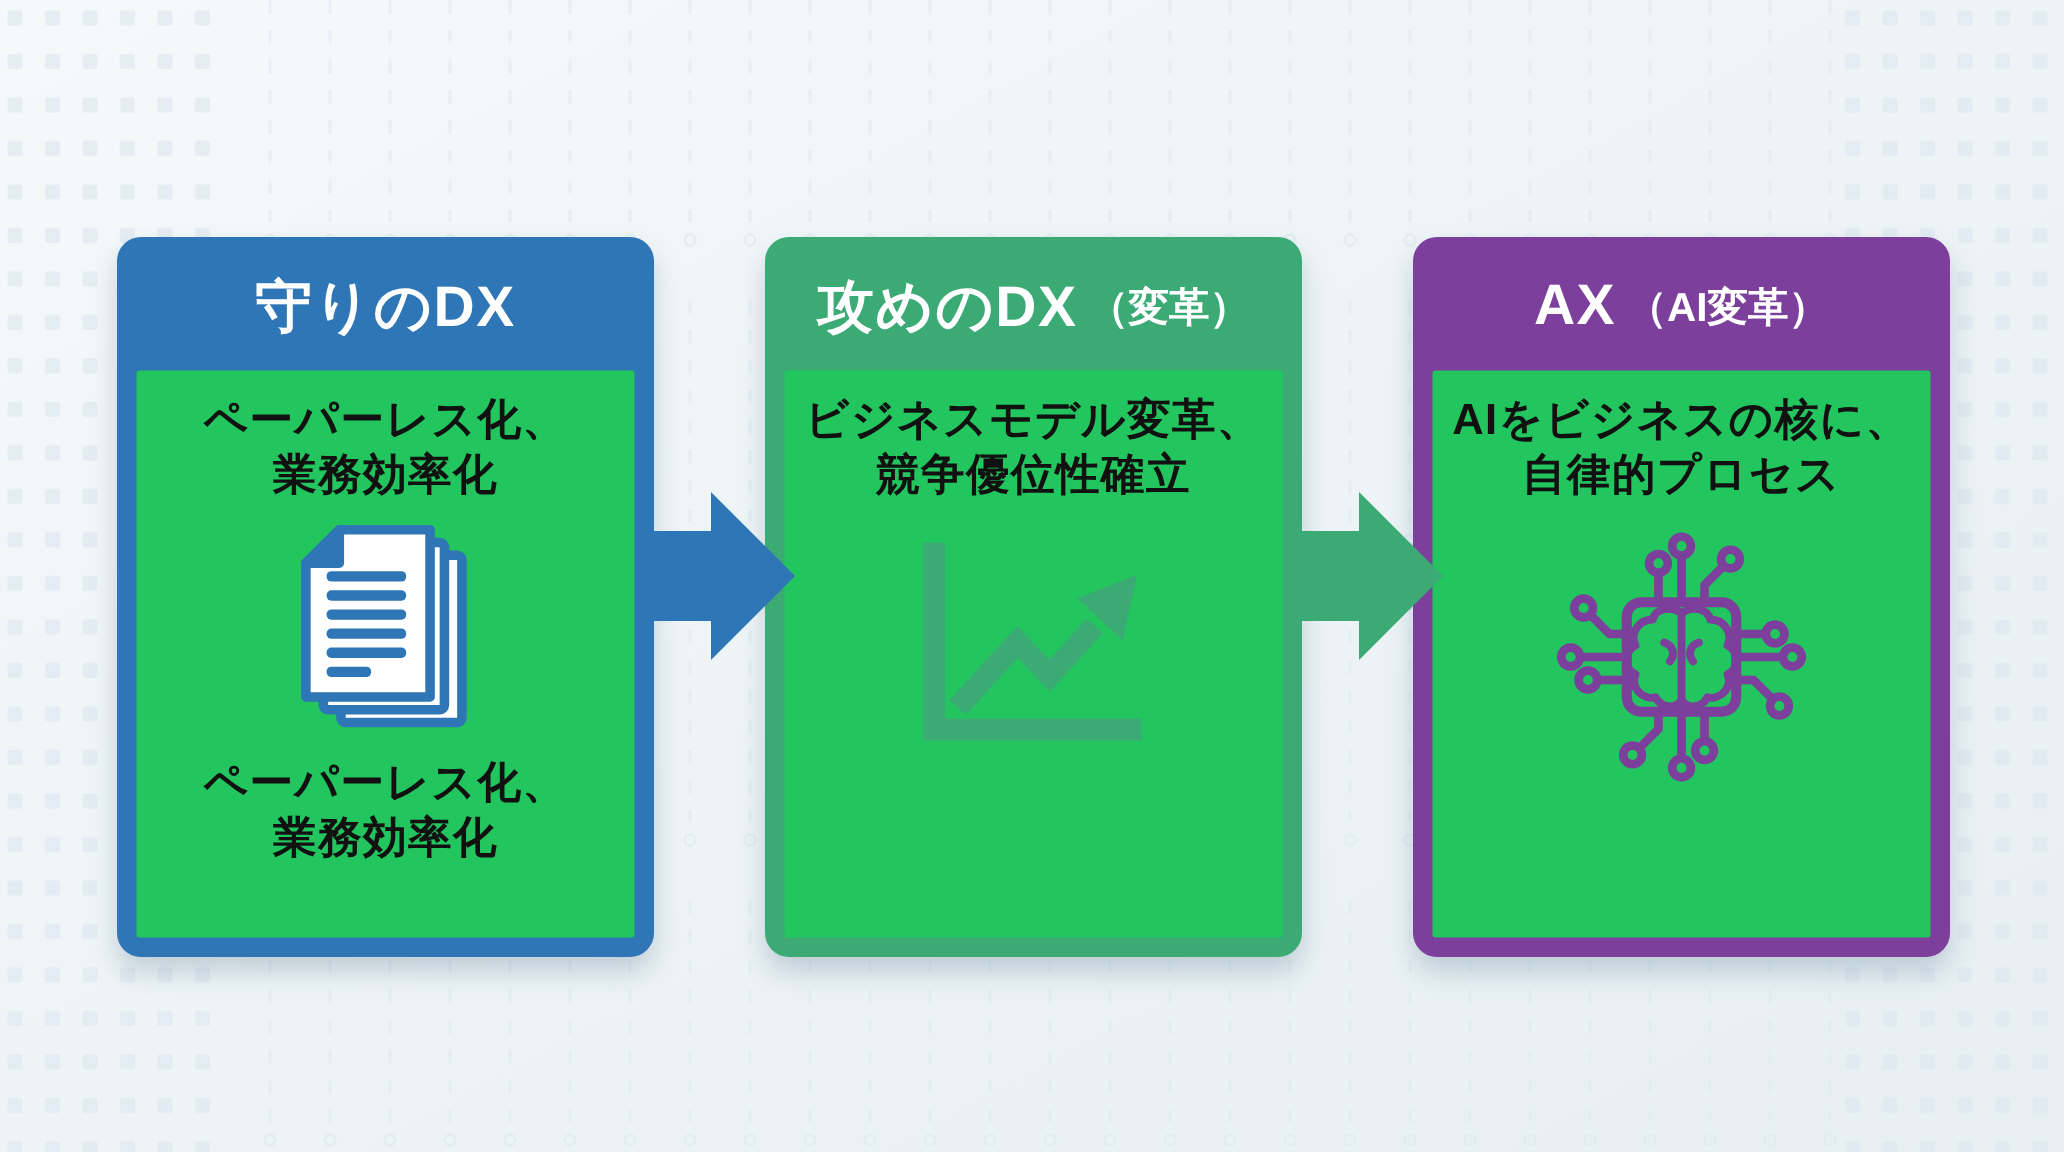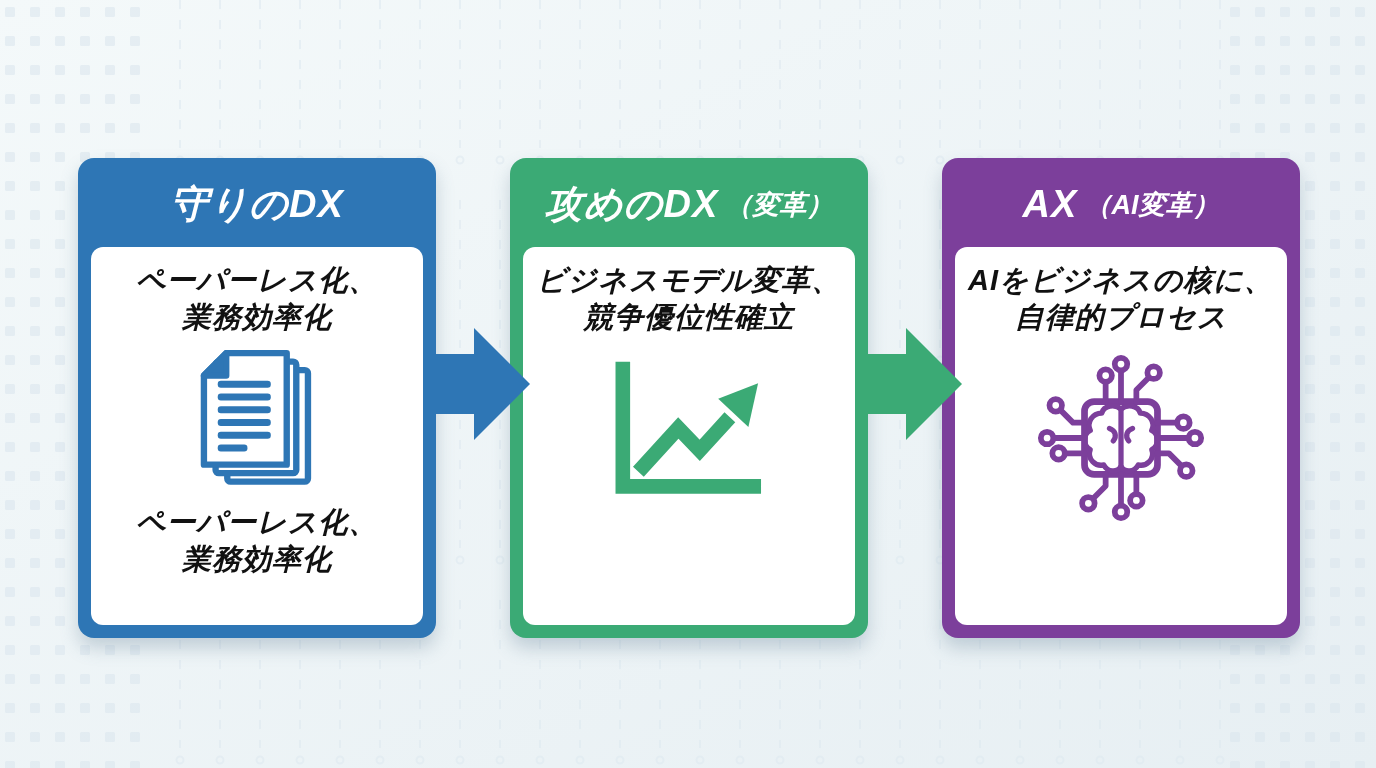--- a/index.html
+++ b/index.html
@@ -1,35 +1,35 @@
 <!DOCTYPE html>
 <html><head>
 <meta charset="utf-8">
 <style>
   html,body{margin:0;padding:0;}
   body{
     width:1376px;height:768px;overflow:hidden;
     font-family:"Liberation Sans","DejaVu Sans",sans-serif;
   }
-  .stage{position:relative;width:1376px;height:768px;background:#edf3f6;font-style:italic;}
+  .stage{position:relative;width:1376px;height:768px;background:#edf3f6;}
   .bg{position:absolute;left:0;top:0;}
   .card{
     position:absolute;top:158px;width:358px;height:480px;
     border-radius:16px;
     box-shadow:0 10px 18px rgba(80,110,135,.28);
   }
   .card-header{
     height:89px;display:flex;align-items:center;justify-content:center;
     color:#ffffff;gap:7px;padding-top:4px;box-sizing:border-box;
   }
   .t-main{font-size:38px;font-weight:bold;letter-spacing:1px;}
   .t-sub{font-size:27px;font-weight:bold;letter-spacing:0;}
   .card-inner{
     position:absolute;left:13px;right:13px;top:89px;bottom:13px;
-    background:#ffffff;border-radius:12px;
+    background:#22c55e;border-radius:2px;
     display:flex;flex-direction:column;align-items:center;
   }
   .body-text{
     margin-top:15px;text-align:center;color:#111111;
     font-size:29px;font-weight:bold;line-height:37px;letter-spacing:1px;
   }
   .body-text span{display:block;}
   .icon-wrap{display:flex;align-items:center;justify-content:center;}
   .icon-doc{margin-top:14px;}
   .icon-chart{margin-top:18px;}

